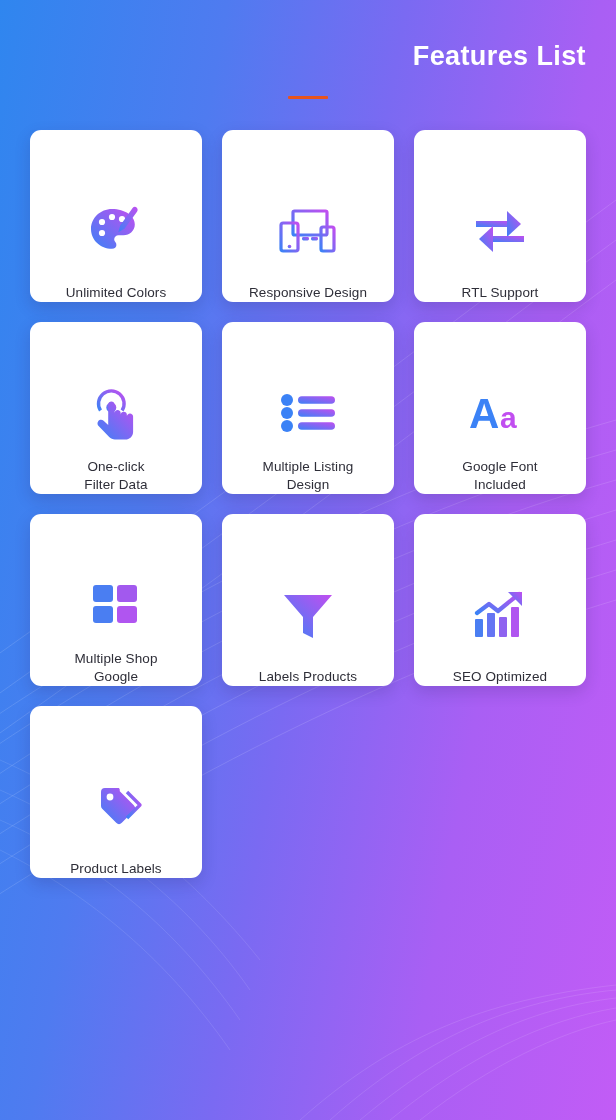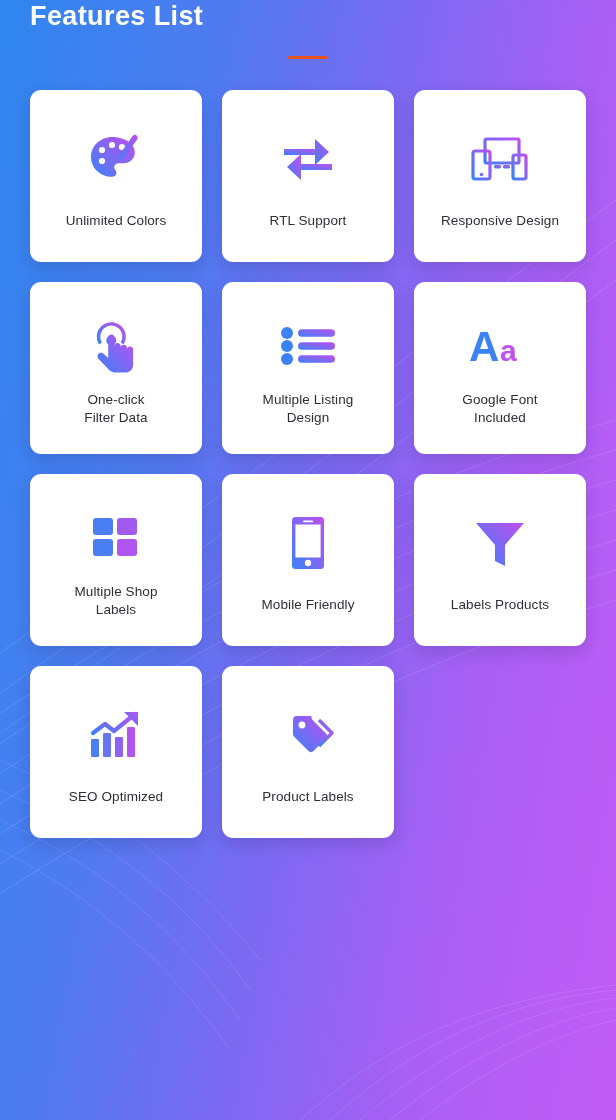--- a/index.html
+++ b/index.html
@@ -14,21 +14,21 @@
   }
   
   .bg-lines {
     position:absolute; inset:0; pointer-events:none; z-index:0;
   }
   .wrap {
     position:relative; z-index:2;
     width:616px; height:1120px;
     padding:0 30px;
   }
-  .header { text-align:left; }
+  .header { text-align:right; padding-top:40px; }
   .title {
     color:#ffffff;
     font-size:27px;
     font-weight:bold;
     letter-spacing:0.4px;
     line-height:1.2;
   }
   .title-underline {
     width:40px; height:3px;
     background:#e8541e;
@@ -42,21 +42,21 @@
     gap:20px 20px;
   }
   .card {
     background:#ffffff;
     border-radius:11px;
     height:172px;
     box-shadow:0 6px 16px rgba(40,30,90,0.18);
     display:flex;
     flex-direction:column;
     align-items:center;
-    justify-content:center;
+    justify-content:flex-end;
     padding:6px 0 0;
   }
   .card-icon {
     height:62px;
     display:flex;
     align-items:center;
     justify-content:center;
     margin-bottom:14px;
   }
   .card-icon svg { display:block; }
@@ -123,54 +123,54 @@
             <circle cx="14" cy="28" r="3.1" fill="#fff"></circle>
             <circle cx="24" cy="12" r="3.1" fill="#fff"></circle>
             <circle cx="34" cy="14" r="3.1" fill="#fff"></circle>
             <path fill="url(#g0)" d="M48.6 2.4c-1.3-1-3-.7-4 .6L32.2 20.4l-1.9 6.9 6.2-3.5L49 6.7c1-1.3.8-3.2-.4-4.3z"></path>
           </svg>
         </div>
         <div class="card-label">Unlimited Colors</div>
       </div>
       <div class="card shift-up">
         <div class="card-icon">
-          <svg width="56" height="46" viewBox="0 0 56 46">
-            <defs>
-              <linearGradient id="g1" x1="0%" y1="100%" x2="100%" y2="0%">
-                <stop offset="0%" stop-color="#3b82f6"></stop>
-                <stop offset="100%" stop-color="#c14ef0"></stop>
-              </linearGradient>
-            </defs>
-            <path fill="url(#g1)" d="M4 13h36v6H4z"></path>
-            <path fill="url(#g1)" d="M35 3l14 13-14 13z"></path>
-            <path fill="url(#g1)" d="M16 28h36v6H16z"></path>
-            <path fill="url(#g1)" d="M21 18L7 31l14 13z"></path>
-          </svg>
-        </div>
-        <div class="card-label">RTL Support</div>
-      </div>
-      <div class="card shift-up">
-        <div class="card-icon">
           <svg width="62" height="46" viewBox="0 0 62 46">
             <defs>
               <linearGradient id="g2" x1="0%" y1="100%" x2="100%" y2="0%">
                 <stop offset="0%" stop-color="#3b82f6"></stop>
                 <stop offset="100%" stop-color="#c14ef0"></stop>
               </linearGradient>
             </defs>
             <rect x="16" y="3" width="34" height="24" rx="1.5" fill="none" stroke="url(#g2)" stroke-width="3.2"></rect>
             <rect x="4" y="15" width="17" height="28" rx="2.2" fill="none" stroke="url(#g2)" stroke-width="3.2"></rect>
             <rect x="44" y="19" width="13" height="24" rx="2" fill="none" stroke="url(#g2)" stroke-width="3.2"></rect>
             <rect x="25" y="29" width="7" height="3.4" rx="1.4" fill="url(#g2)"></rect>
             <rect x="34" y="29" width="7" height="3.4" rx="1.4" fill="url(#g2)"></rect>
             <circle cx="12.5" cy="38.5" r="1.8" fill="url(#g2)"></circle>
           </svg>
         </div>
         <div class="card-label">Responsive Design</div>
       </div>
+      <div class="card shift-up">
+        <div class="card-icon">
+          <svg width="56" height="46" viewBox="0 0 56 46">
+            <defs>
+              <linearGradient id="g1" x1="0%" y1="100%" x2="100%" y2="0%">
+                <stop offset="0%" stop-color="#3b82f6"></stop>
+                <stop offset="100%" stop-color="#c14ef0"></stop>
+              </linearGradient>
+            </defs>
+            <path fill="url(#g1)" d="M4 13h36v6H4z"></path>
+            <path fill="url(#g1)" d="M35 3l14 13-14 13z"></path>
+            <path fill="url(#g1)" d="M16 28h36v6H16z"></path>
+            <path fill="url(#g1)" d="M21 18L7 31l14 13z"></path>
+          </svg>
+        </div>
+        <div class="card-label">RTL Support</div>
+      </div>
       <div class="card">
         <div class="card-icon">
           <svg width="52" height="54" viewBox="0 0 52 54">
             <defs>
               <linearGradient id="g4" x1="0%" y1="100%" x2="100%" y2="0%">
                 <stop offset="0%" stop-color="#3b82f6"></stop>
                 <stop offset="100%" stop-color="#c14ef0"></stop>
               </linearGradient>
             </defs>
             <path fill="none" stroke="url(#g4)" stroke-width="3.4" d="M10.5 24.5a12.8 12.8 0 1 1 21.6 0"></path>
@@ -226,38 +226,21 @@
                 <stop offset="100%" stop-color="#c14ef0"></stop>
               </linearGradient>
             </defs>
             <rect x="0" y="0" width="20" height="17" rx="3" fill="#4a7ef2"></rect>
             <rect x="24" y="0" width="20" height="17" rx="3" fill="#a259ee"></rect>
             <rect x="0" y="21" width="20" height="17" rx="3" fill="#4a7ef2"></rect>
             <rect x="24" y="21" width="20" height="17" rx="3" fill="#b055f0"></rect>
           </svg>
         </div>
         <div class="card-label">Multiple Shop
-Labels</div>
-      </div>
-      <div class="card shift-up">
-        <div class="card-icon">
-          <svg width="32" height="52" viewBox="0 0 32 52">
-            <defs>
-              <linearGradient id="g9" x1="0%" y1="100%" x2="100%" y2="0%">
-                <stop offset="0%" stop-color="#3b82f6"></stop>
-                <stop offset="100%" stop-color="#c14ef0"></stop>
-              </linearGradient>
-            </defs>
-            <rect x="0" y="0" width="32" height="52" rx="3.5" fill="url(#g9)"></rect>
-            <rect x="3.4" y="7.5" width="25.2" height="33" fill="#fff"></rect>
-            <rect x="11" y="3.4" width="10" height="1.8" rx=".9" fill="#fff"></rect>
-            <circle cx="16" cy="46" r="3.2" fill="#fff"></circle>
-          </svg>
-        </div>
-        <div class="card-label">Mobile Friendly</div>
+Google</div>
       </div>
       <div class="card shift-up">
         <div class="card-icon">
           <svg width="52" height="46" viewBox="0 0 52 46">
             <defs>
               <linearGradient id="g10" x1="0%" y1="100%" x2="100%" y2="0%">
                 <stop offset="0%" stop-color="#3b82f6"></stop>
                 <stop offset="100%" stop-color="#c14ef0"></stop>
               </linearGradient>
             </defs>

